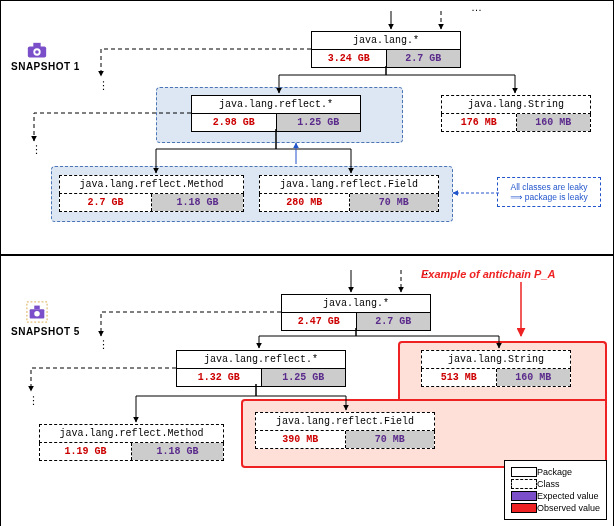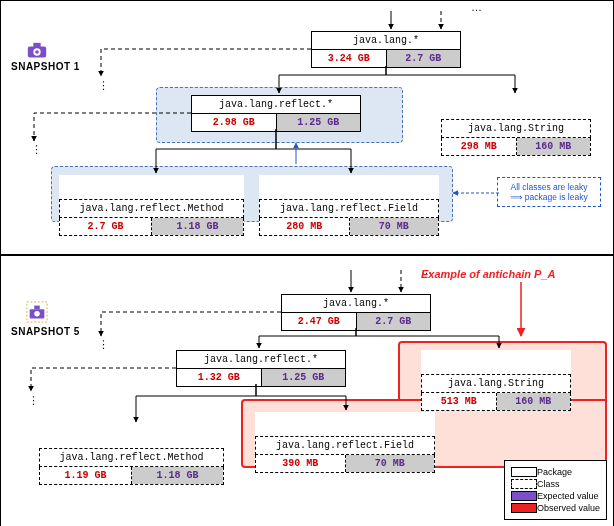--- a/index.html
+++ b/index.html
@@ -48,21 +48,21 @@
   .node-title {
     font-family: "Courier New", monospace;
     font-size: 10px;
     padding: 3px 6px;
     border: 1px solid #000;
     white-space: nowrap;
     position: relative;
     z-index: 2;
     background: #fff;
   }
-  .node-title.dashed { border: 1px dashed #000; margin-top: 24px; }
+  .node-title.dashed { border: 1px dashed #000; }
   .node-values {
     display: flex;
     border: 1px solid #000;
     border-top: none;
   }
   .node-title.dashed + .node-values { border:1px dashed #000; border-top:none; }
   .val { flex:1; padding:3px 4px; font-family:"Courier New", monospace; font-size:10px;font-weight:bold; }
   .val-obs { color:#c00; border-right:1px solid #000; background:#fff; }
   .node-title.dashed + .node-values .val-obs { border-right:1px dashed #000; }
   .val-exp { color:#5b2b8c; background:#ccc; }
@@ -145,21 +145,21 @@
       <div class="node-title">java.lang.reflect.*</div>
       <div class="node-values">
         <div class="val val-obs">2.98 GB</div>
         <div class="val val-exp">1.25 GB</div>
       </div>
     </div>
 
     <div class="node-box" style="left:440px; top:94px; width:150px;">
       <div class="node-title dashed">java.lang.String</div>
       <div class="node-values">
-        <div class="val val-obs">298 MB</div>
+        <div class="val val-obs">176 MB</div>
         <div class="val val-exp">160 MB</div>
       </div>
     </div>
 
     <div class="node-box" style="left:58px; top:174px; width:185px;">
       <div class="node-title dashed">java.lang.reflect.Method</div>
       <div class="node-values">
         <div class="val val-obs">2.7 GB</div>
         <div class="val val-exp">1.18 GB</div>
       </div>

